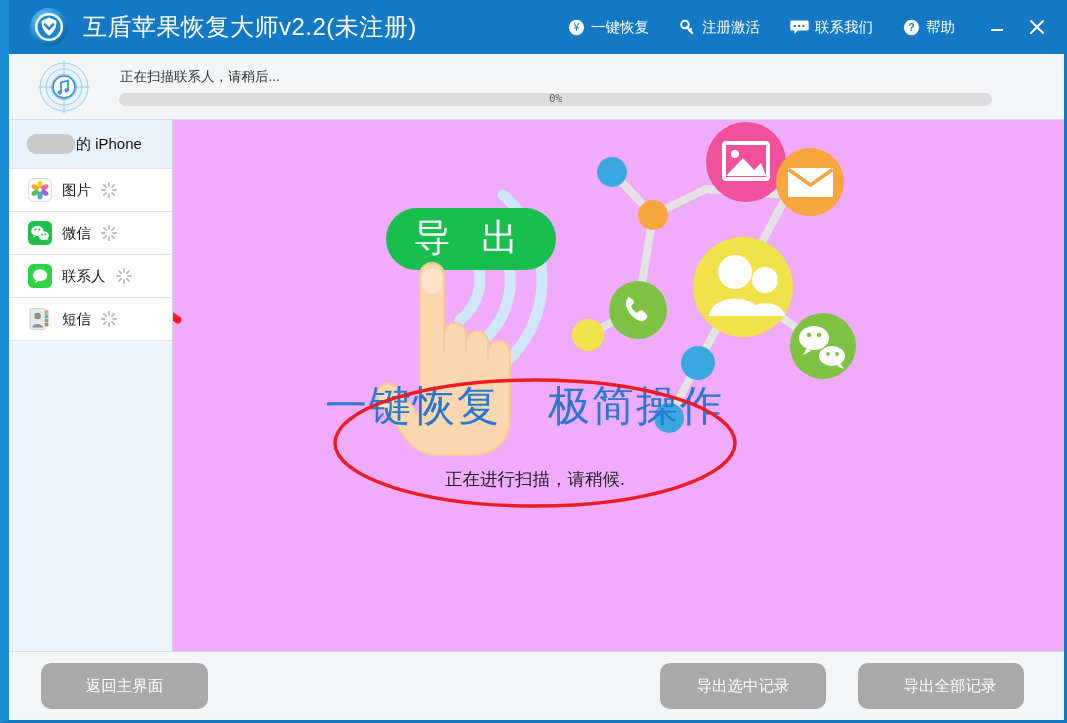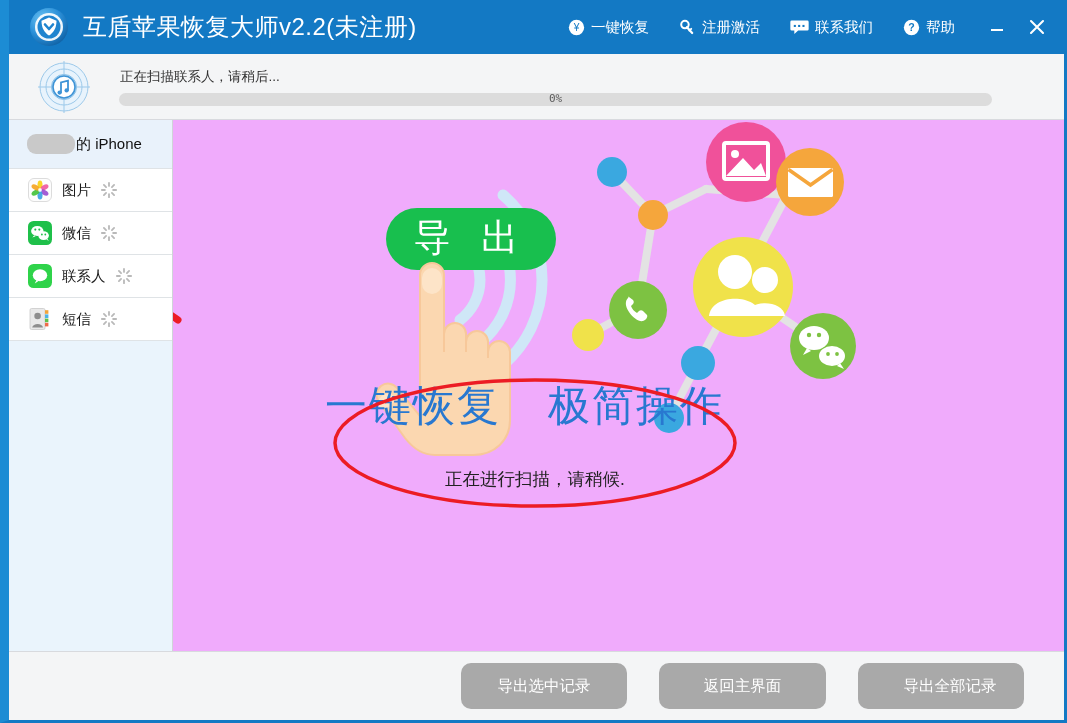--- a/index.html
+++ b/index.html
@@ -427,17 +427,17 @@
 
       <svg style="position:absolute;left:-170px;top:80px;width:250px;height:140px;overflow:visible" viewBox="0 0 250 140">
         <path d="M175 120 L46 32" stroke="#ec1c24" stroke-width="7" stroke-linecap="round"></path>
         <path d="M30 22 L62 24 L48 48 Z" fill="#ec1c24"></path>
       </svg>
 
     </div>
   </div>
 
   <div class="footer">
+    <button class="btn btn-back">返回主界面</button>
     <button class="btn btn-sel">导出选中记录</button>
-    <button class="btn btn-back">返回主界面</button>
     <button class="btn btn-all">导出全部记录</button>
   </div>
 </div>
 
 </body></html>

